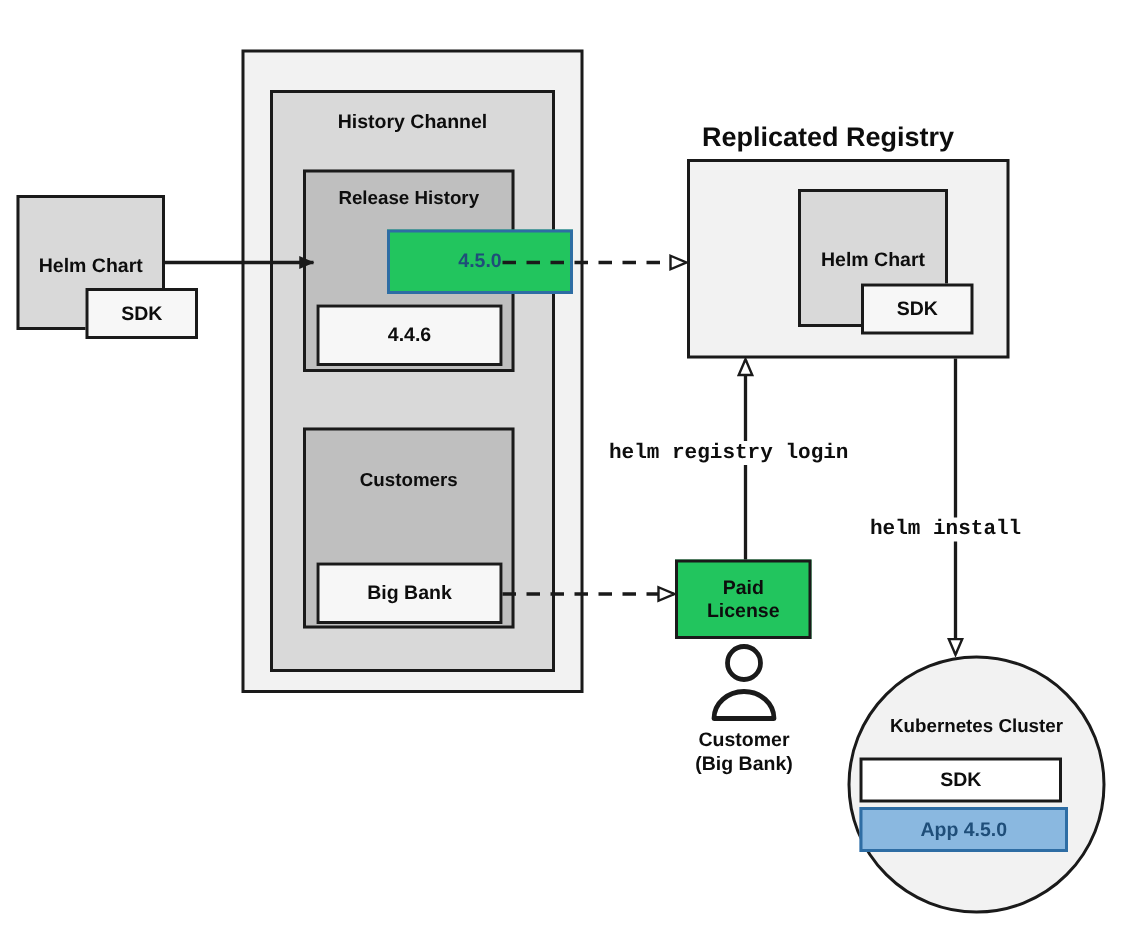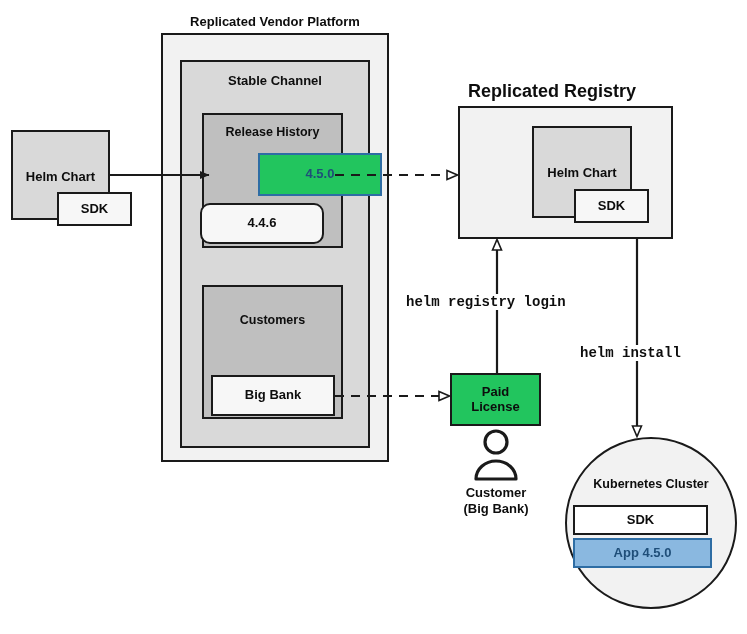--- a/index.html
+++ b/index.html
@@ -80,37 +80,36 @@
 
 <div id="canvas">
 
   <div class="box" style="left:11px; top:130px; width:99px; height:90px; background:#d9d9d9; font-size:13px;">
     <span style="position:absolute; left:0; right:0; top:38px;">Helm Chart</span>
   </div>
   <div class="box" style="left:57px; top:192px; width:75px; height:34px; background:#f7f7f7; font-size:13px;">
     <span>SDK</span>
   </div>
 
-  <div class="title-label" style="left:160px; top:14px; width:230px; font-size:13px;">Replicated Vendor Platform</div>
 
   <div class="box" style="left:161px; top:33px; width:228px; height:429px; background:#f2f2f2; display:block;"></div>
 
   <div class="box" style="left:180px; top:60px; width:190px; height:388px; background:#d9d9d9; display:block;">
-    <div class="group-title" style="top:12px; font-size:13px;">Stable Channel</div>
+    <div class="group-title" style="top:12px; font-size:13px;">History Channel</div>
   </div>
 
   <div class="box" style="left:202px; top:113px; width:141px; height:135px; background:#bfbfbf; display:block;">
     <div class="group-title" style="top:10px; font-size:12.5px;">Release History</div>
   </div>
 
   <div class="box" style="left:211px; top:153px; width:124px; height:43px; background:#22c55e; border-color:#2e6da4; color:#1f4e79; font-size:13px;margin-left:47px;">
     <span>4.5.0</span>
   </div>
 
-  <div class="box" style="left:200px; top:203px; width:124px; height:41px; background:#f7f7f7; font-size:13px;border-radius:10px;">
+  <div class="box" style="left:211px; top:203px; width:124px; height:41px; background:#f7f7f7; font-size:13px;">
     <span>4.4.6</span>
   </div>
 
   <div class="box" style="left:202px; top:285px; width:141px; height:134px; background:#bfbfbf; display:block;">
     <div class="group-title" style="top:26px; font-size:12.5px;">Customers</div>
   </div>
 
 
   <div class="box" style="left:211px; top:375px; width:124px; height:41px; background:#f7f7f7; font-size:13px;">
     <span>Big Bank</span>

